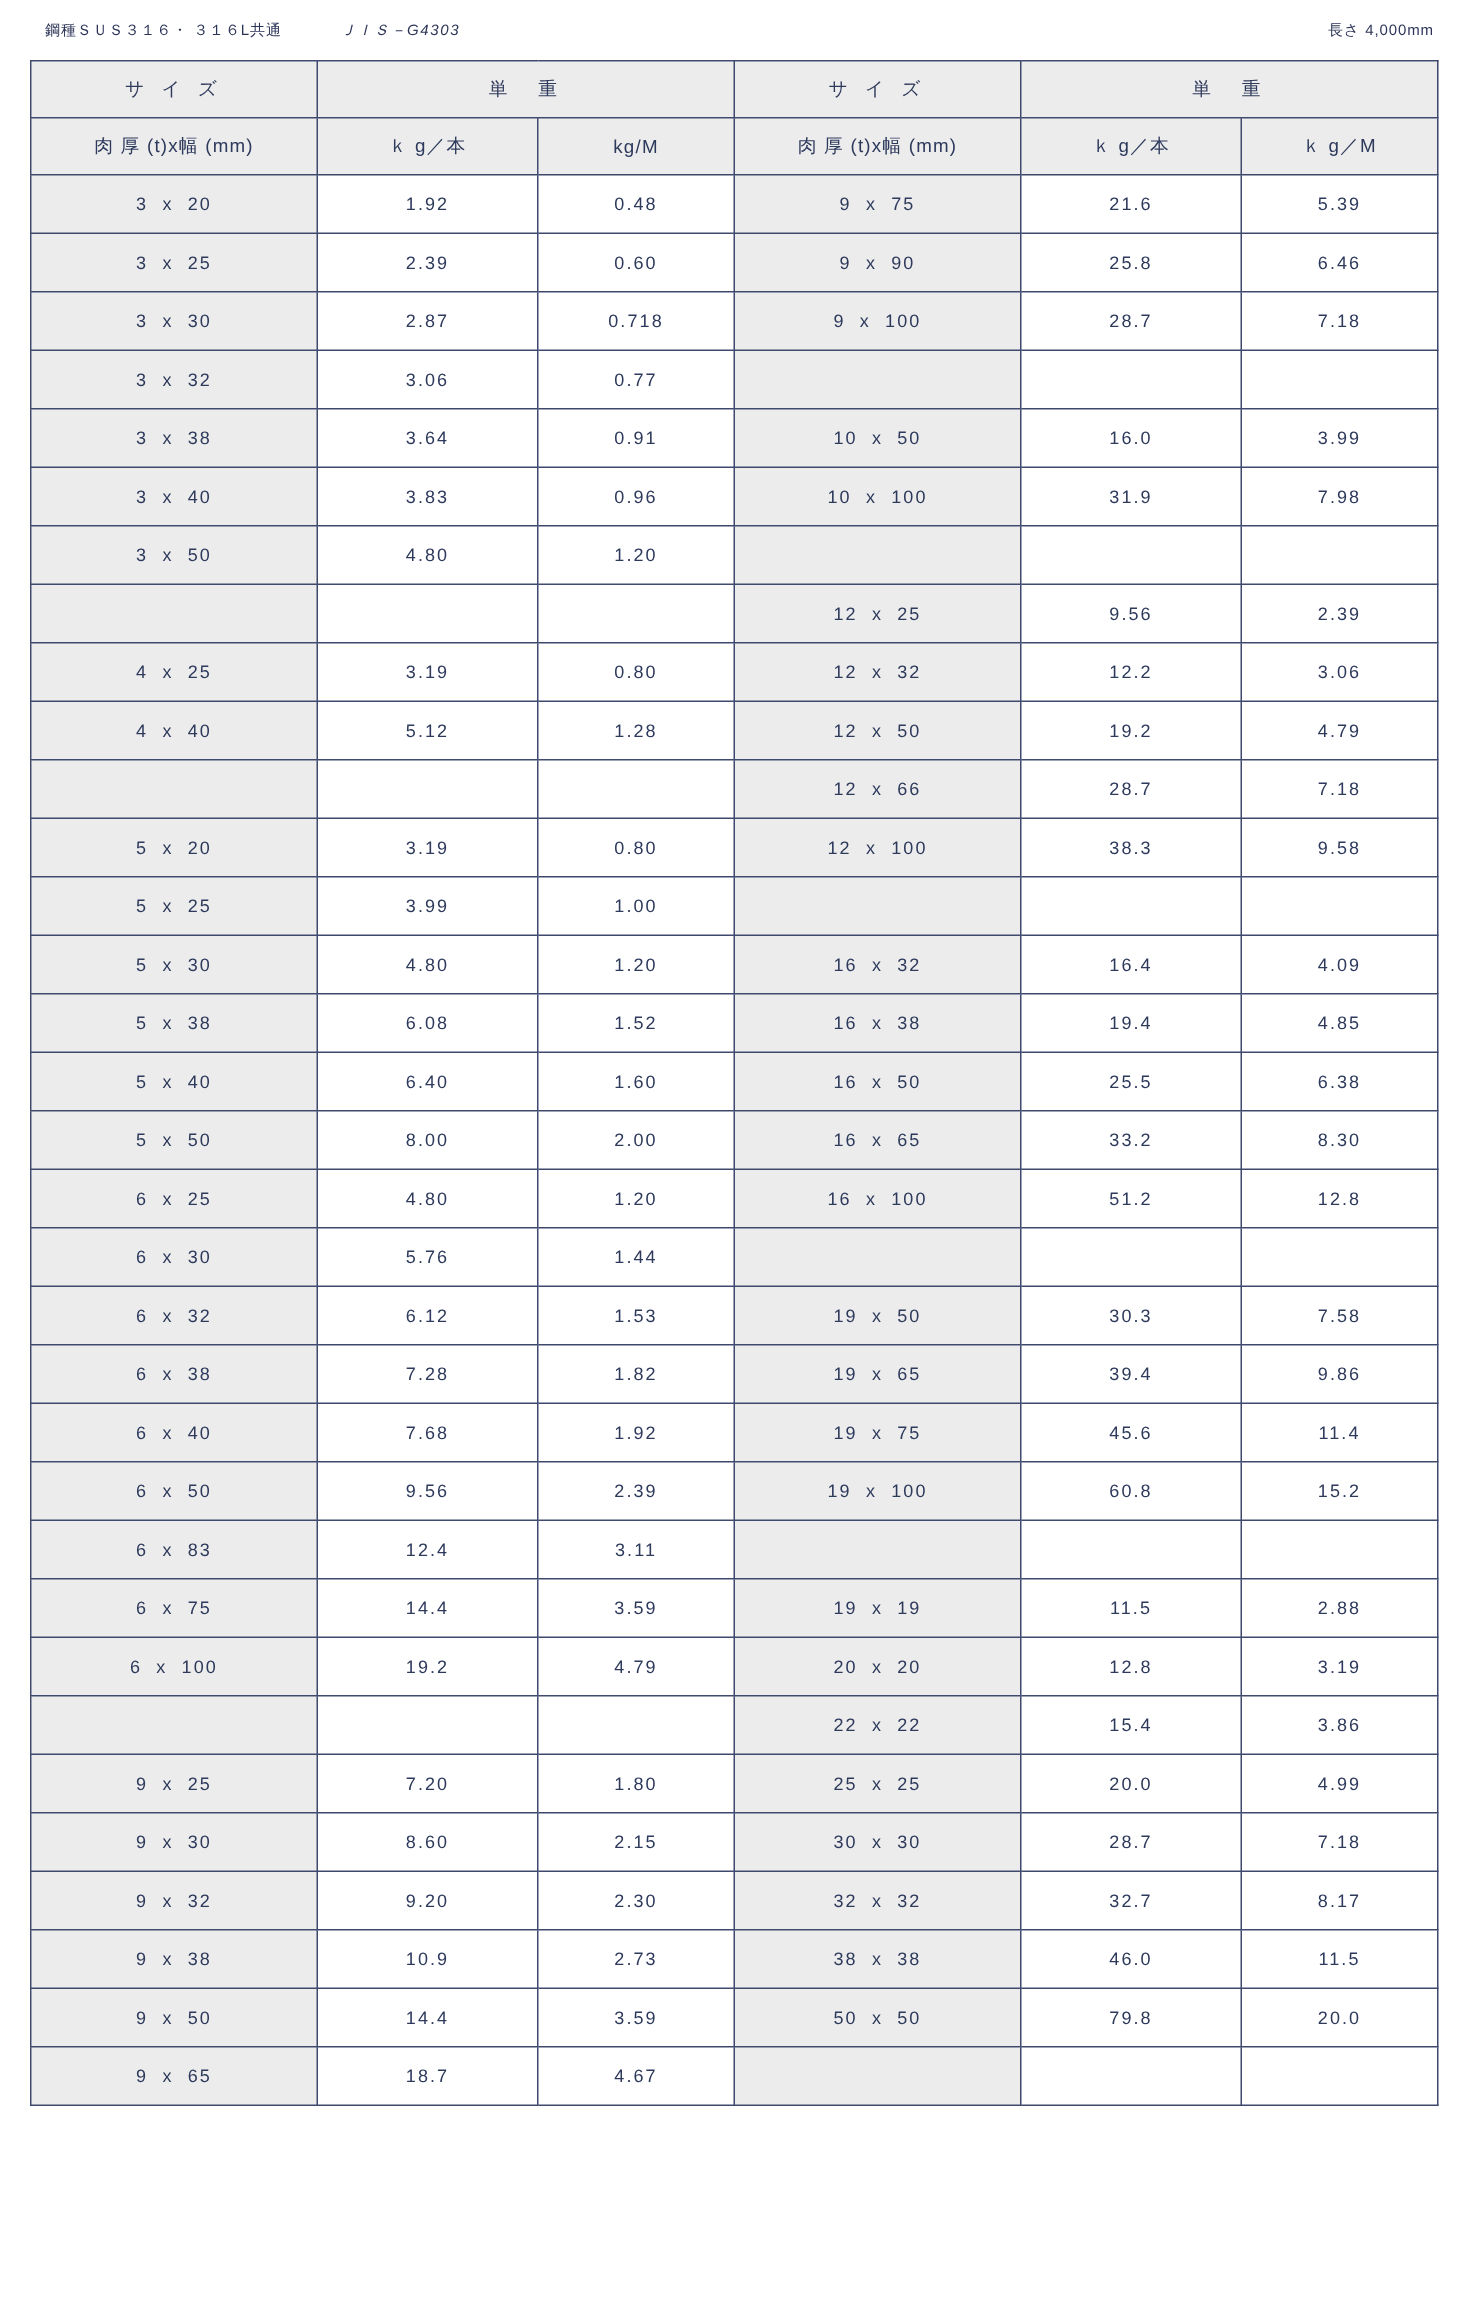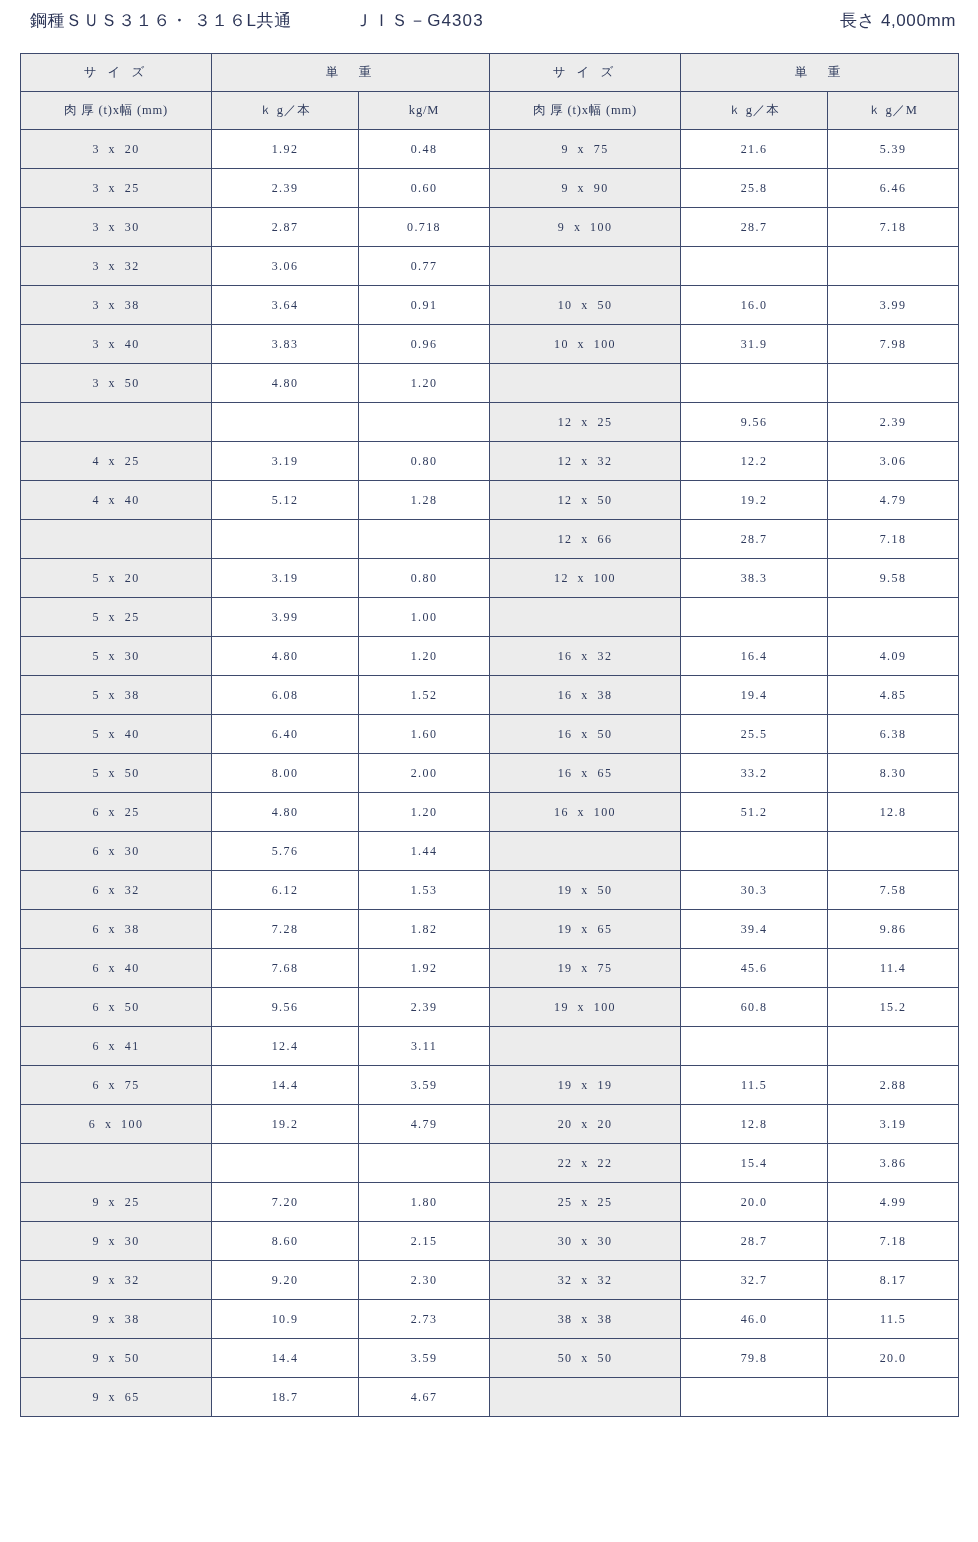--- a/index.html
+++ b/index.html
@@ -23,48 +23,48 @@
     position: relative;
   }
 
   
   .caption-bar {
     height: 40px;
     display: flex;
     align-items: center;
     padding: 0 22px 0 30px;
     box-sizing: border-box;
-    font-size: 17px;
+    font-size: 10px;
     letter-spacing: 0.6px;
     color: #2c3557;
   }
   .caption-left {
     display: flex;
     align-items: baseline;
   }
   .caption-grade { white-space: pre; }
   .caption-std {
     white-space: pre;
-    margin-left: 63px;
+    margin-left: 39px;
     letter-spacing: 1.1px;
+    font-style: italic;
   }
   .caption-right {
     margin-left: auto;
     white-space: pre;
     letter-spacing: 0.6px;
   }
 
   
   table.weight-table {
     border-collapse: collapse;
     table-layout: fixed;
     width: 938px;
-    margin: 13px 20px;
+    margin: 0 20px;
     font-size: 12px;
-    font-family: Liberation Serif, serif;
   }
   table.weight-table col.c-size   { width: 191px; }
   table.weight-table col.c-kghon  { width: 147px; }
   table.weight-table col.c-kgm    { width: 131px; }
 
   table.weight-table th,
   table.weight-table td {
     border: 1px solid #3e4a6d;
     text-align: center;
     vertical-align: middle;
@@ -310,21 +310,21 @@
         </tr>
         <tr>
           <td class="cell-size">6  x  50</td>
           <td class="cell-val">9.56</td>
           <td class="cell-val">2.39</td>
           <td class="cell-size">19  x  100</td>
           <td class="cell-val">60.8</td>
           <td class="cell-val">15.2</td>
         </tr>
         <tr>
-          <td class="cell-size">6  x  41</td>
+          <td class="cell-size">6  x  83</td>
           <td class="cell-val">12.4</td>
           <td class="cell-val">3.11</td>
           <td class="cell-size"></td>
           <td class="cell-val"></td>
           <td class="cell-val"></td>
         </tr>
         <tr>
           <td class="cell-size">6  x  75</td>
           <td class="cell-val">14.4</td>
           <td class="cell-val">3.59</td>

